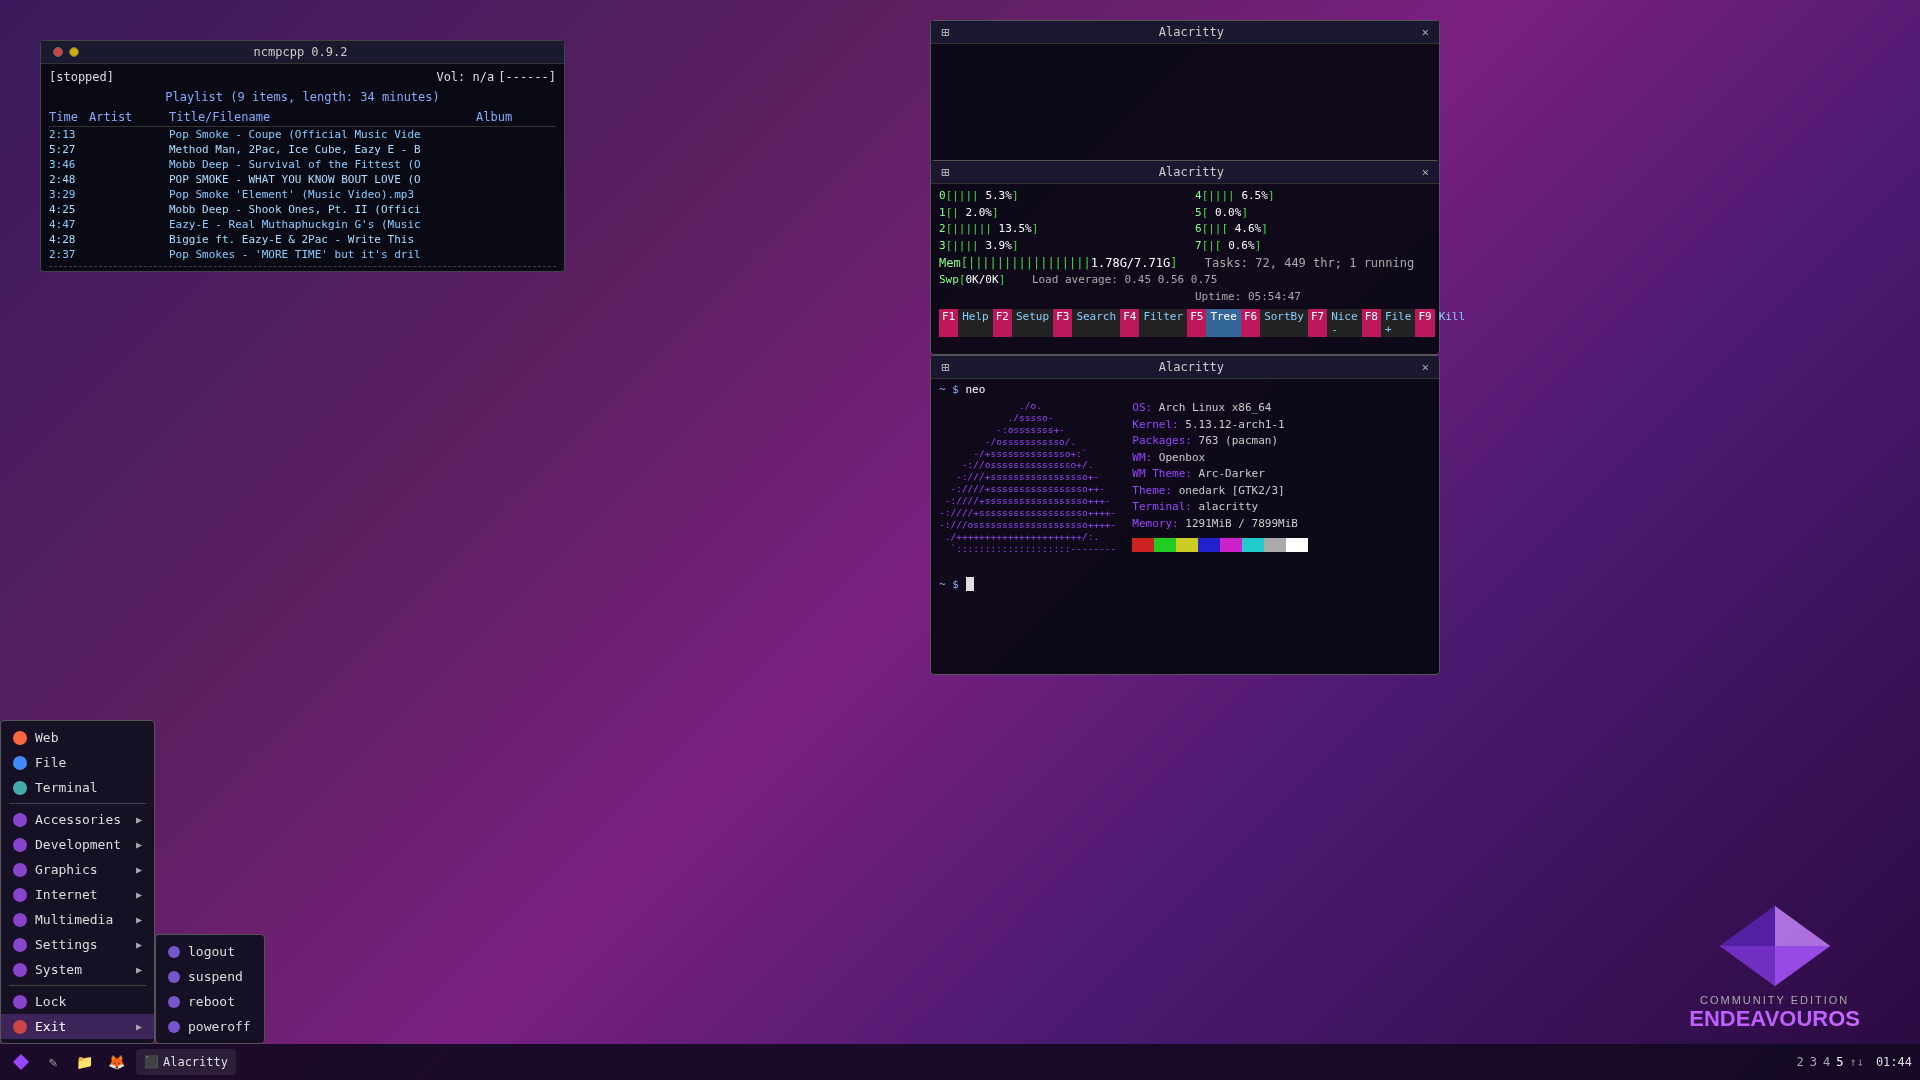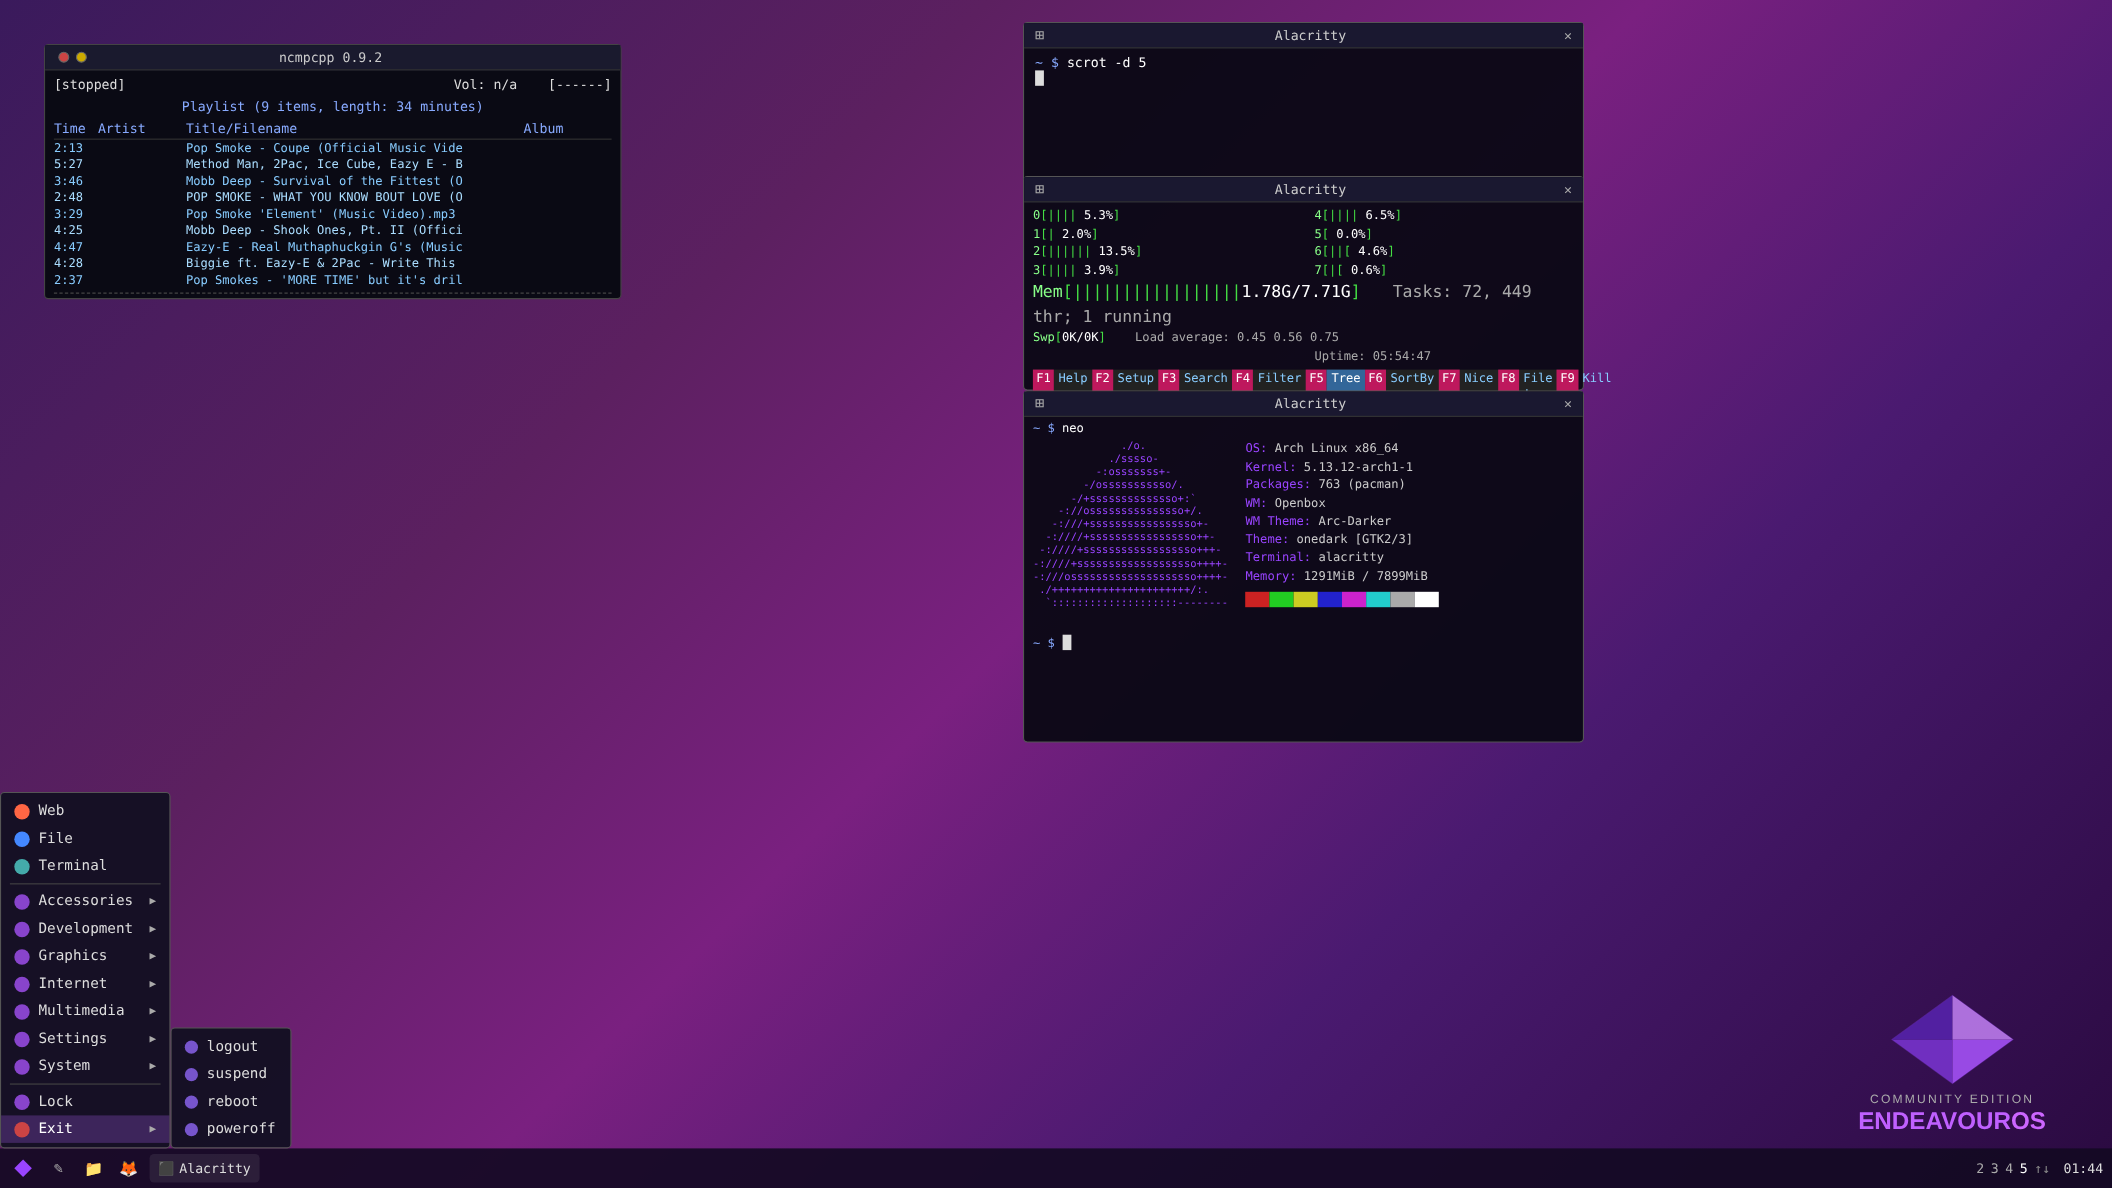--- a/index.html
+++ b/index.html
@@ -305,21 +305,21 @@
       <div class="window-controls">
         <div class="wc wc-close"></div>
         <div class="wc wc-min"></div>
       </div>
       <div class="title">ncmpcpp 0.9.2</div>
       <div style="width:30px;"></div>
     </div>
     <div class="ncmpcpp-content">
       <div class="ncmpcpp-header">
         <span>[stopped]</span>
-        <div style="display:flex;gap:28px;text-align:right;">
+        <div style="display:flex;gap:4px;text-align:right;">
           <span>Vol: n/a</span>
           <span>[------]</span>
         </div>
       </div>
       <div class="ncmpcpp-playlist-header">Playlist (9 items, length: 34 minutes)</div>
       <div class="ncmpcpp-col-headers">
         <span>Time</span>
         <span>Artist</span>
         <span>Title/Filename</span>
         <span>Album</span>
@@ -384,28 +384,20 @@
     </div>
   </div>
 
   <div class="alacritty-window" style="top:20px;left:930px;width:510px;height:150px;">
     <div class="alacritty-titlebar">
       <div style="width:20px;">
         <span style="color:#aaa;font-size:14px;">⊞</span>
       </div>
       <div class="title">Alacritty</div>
       <span style="color:#aaa;cursor:pointer;">✕</span>
-    </div>
-    <div class="alacritty-content">
-      <div>
-        <span class="term-prompt">~ $</span>
-        <span> </span>
-        <span class="term-cmd">scrot -d 5</span>
-      </div>
-      <div><span class="term-cursor"></span></div>
     </div>
   </div>
 
   <div class="alacritty-window" style="top:160px;left:930px;width:510px;height:195px;">
     <div class="alacritty-titlebar">
       <div style="width:20px;">
         <span style="color:#aaa;font-size:14px;">⊞</span>
       </div>
       <div class="title">Alacritty</div>
       <span style="color:#aaa;cursor:pointer;">✕</span>
@@ -414,21 +406,21 @@
       <div style="display:grid;grid-template-columns:1fr 1fr;gap:0 20px;font-size:11px;line-height:1.5;">
         <div><span style="color:#88ff88;">0</span><span style="color:#44dd44;">[||||          </span><span style="color:#fff;margin-top:31px;">5.3%</span><span style="color:#44dd44;">]</span></div>
         <div><span style="color:#88ff88;">4</span><span style="color:#44dd44;">[||||          </span><span style="color:#fff;">6.5%</span><span style="color:#44dd44;">]</span></div>
         <div><span style="color:#88ff88;">1</span><span style="color:#44dd44;">[|             </span><span style="color:#fff;">2.0%</span><span style="color:#44dd44;">]</span></div>
         <div><span style="color:#88ff88;">5</span><span style="color:#44dd44;">[              </span><span style="color:#fff;">0.0%</span><span style="color:#44dd44;">]</span></div>
         <div><span style="color:#88ff88;">2</span><span style="color:#44dd44;">[||||||        </span><span style="color:#fff;">13.5%</span><span style="color:#44dd44;">]</span></div>
         <div><span style="color:#88ff88;">6</span><span style="color:#44dd44;">[||[           </span><span style="color:#fff;">4.6%</span><span style="color:#44dd44;">]</span></div>
         <div><span style="color:#88ff88;">3</span><span style="color:#44dd44;">[||||          </span><span style="color:#fff;">3.9%</span><span style="color:#44dd44;">]</span></div>
         <div><span style="color:#88ff88;">7</span><span style="color:#44dd44;">[|[            </span><span style="color:#fff;">0.6%</span><span style="color:#44dd44;">]</span></div>
       </div>
-      <div style="font-size:15px;line-height:1.5;">
+      <div style="font-size:12px;line-height:1.5;">
         <span style="color:#88ff88;">Mem</span><span style="color:#44dd44;">[|||||||||||||||||</span><span style="color:#fff;">1.78G/7.71G</span><span style="color:#44dd44;">]</span>
         <span style="margin-left:20px;color:#aaa;">Tasks: 72, 449 thr; 1 running</span>
       </div>
       <div style="font-size:11px;line-height:1.5;">
         <span style="color:#88ff88;">Swp</span><span style="color:#44dd44;">[</span><span style="color:#fff;">0K/0K</span><span style="color:#44dd44;">]</span>
         <span style="margin-left:20px;color:#aaa;">Load average: 0.45 0.56 0.75</span>
       </div>
       <div style="font-size:11px;color:#aaa;margin-left:calc(50% + 10px);line-height:1.5;">Uptime: 05:54:47</div>
       <div class="htop-footer">
         <span class="htop-f-key">F1</span>

